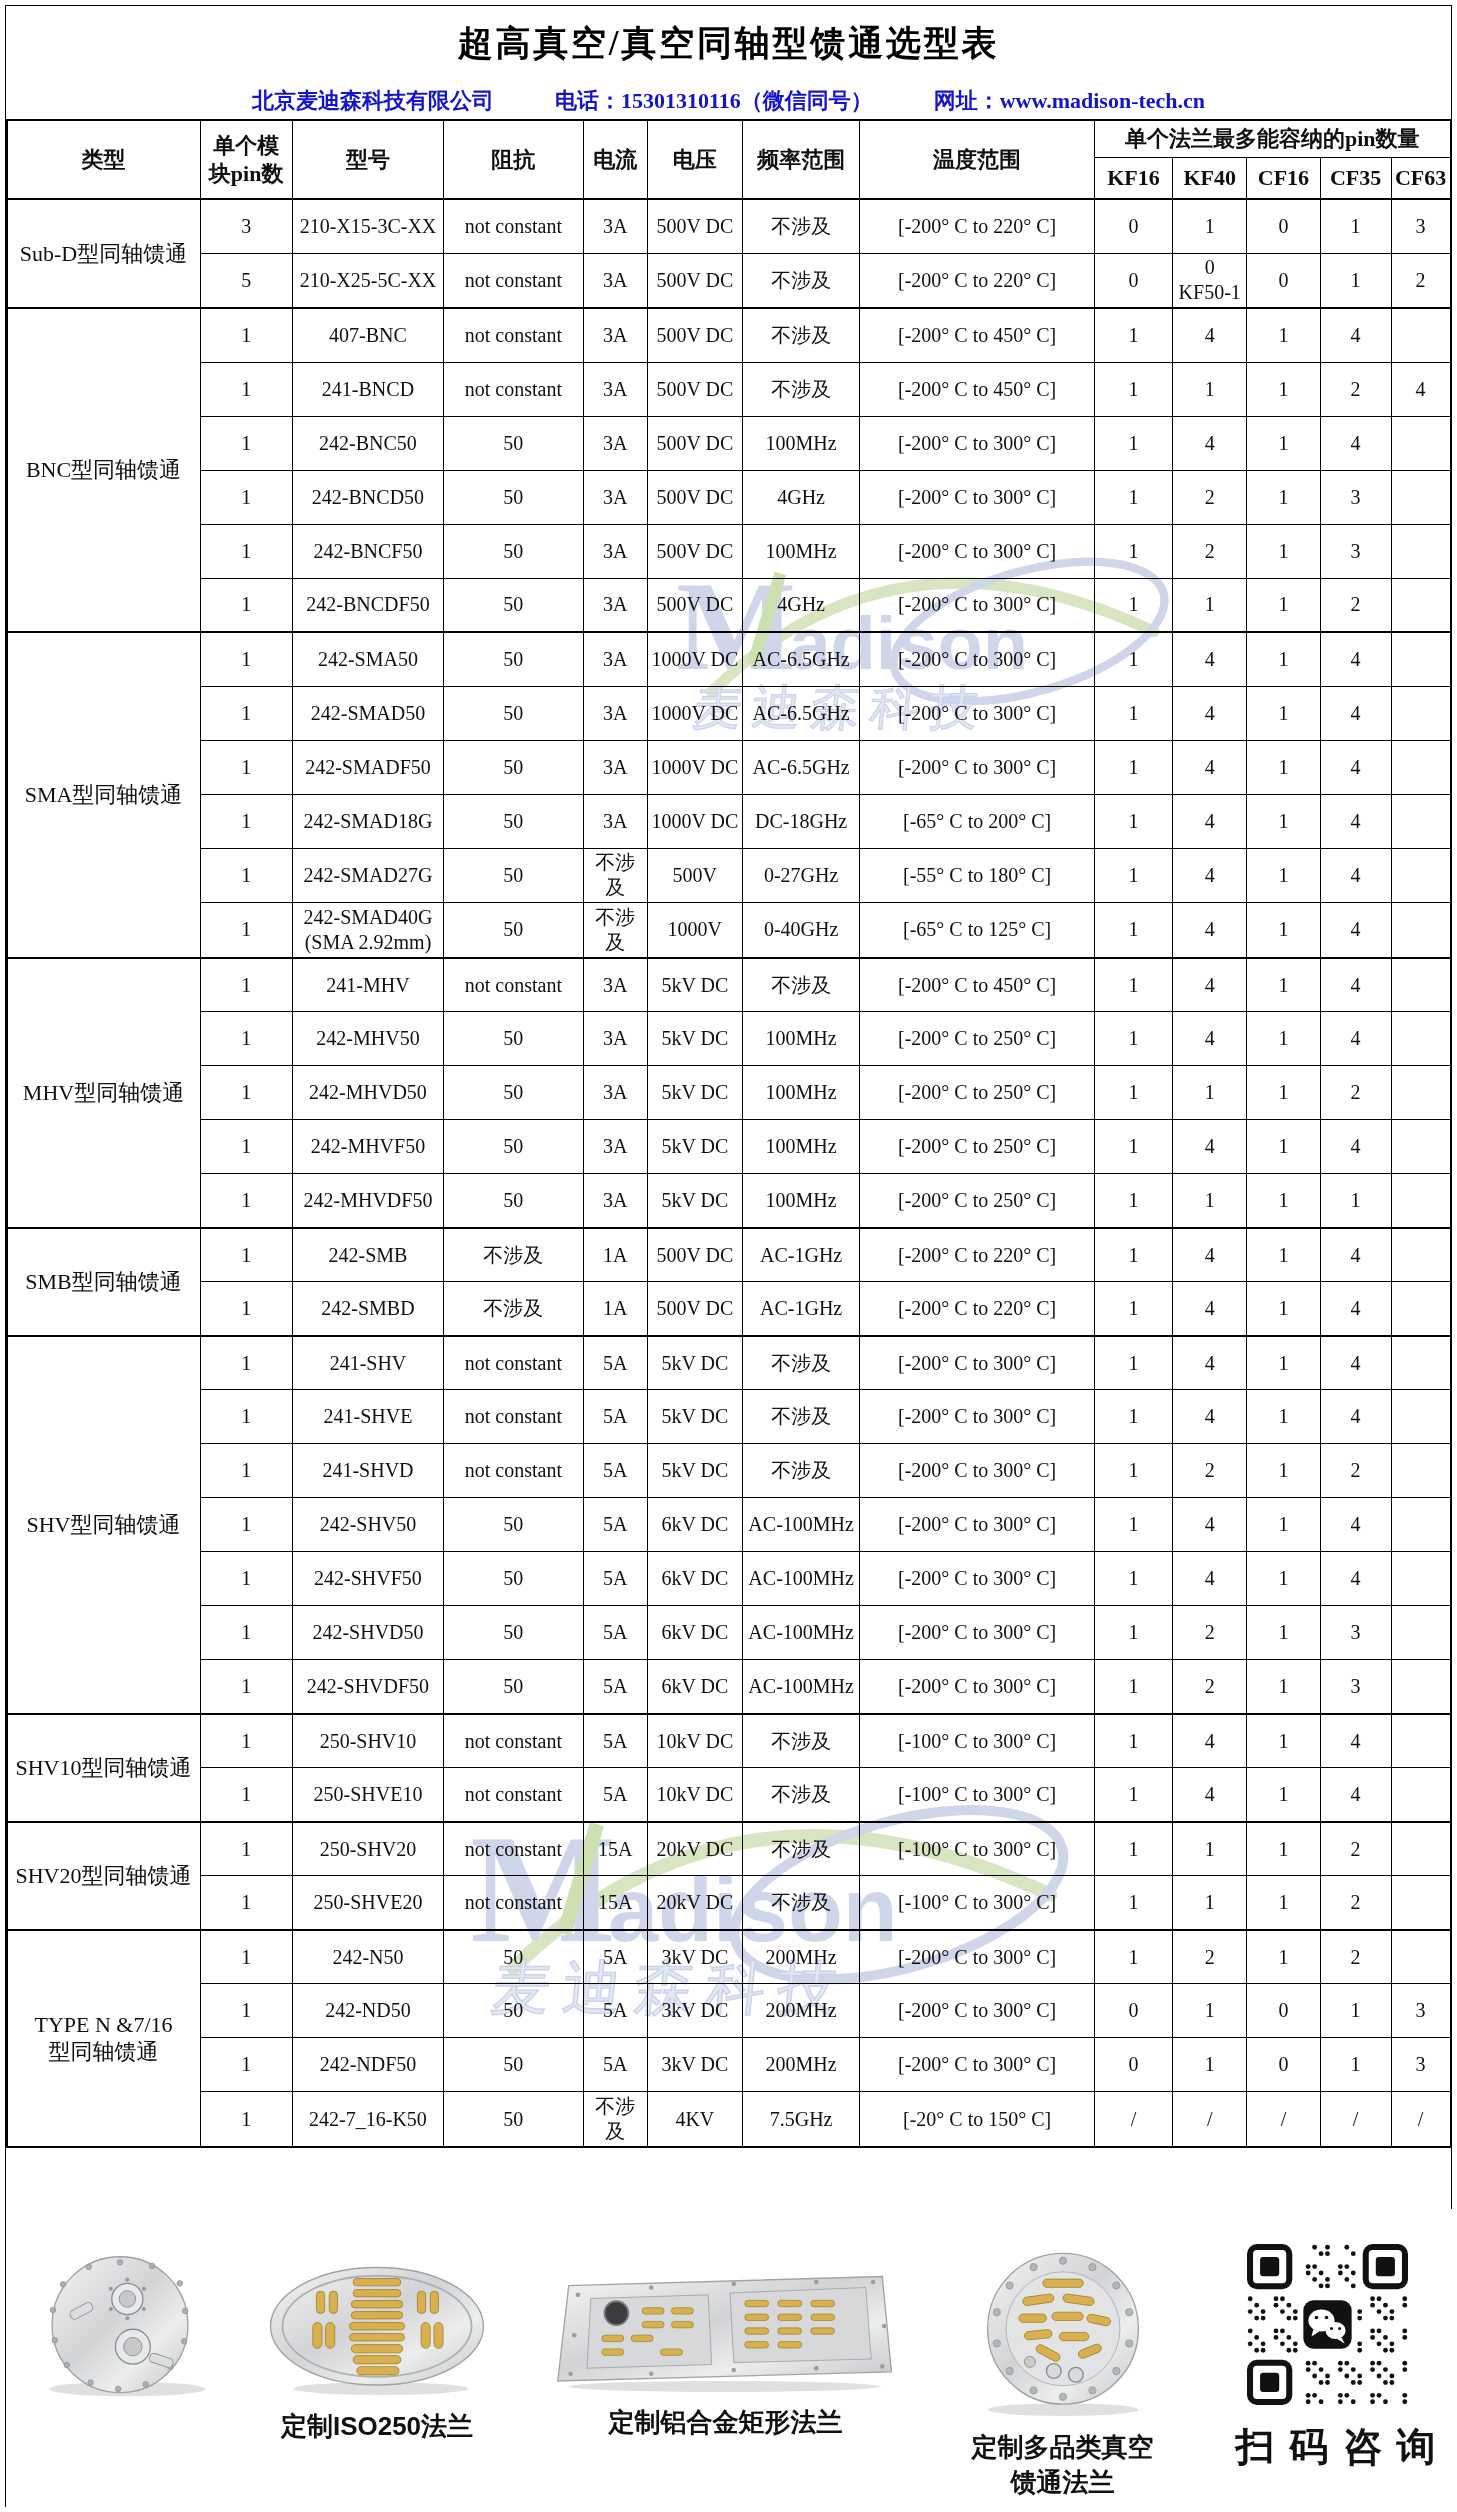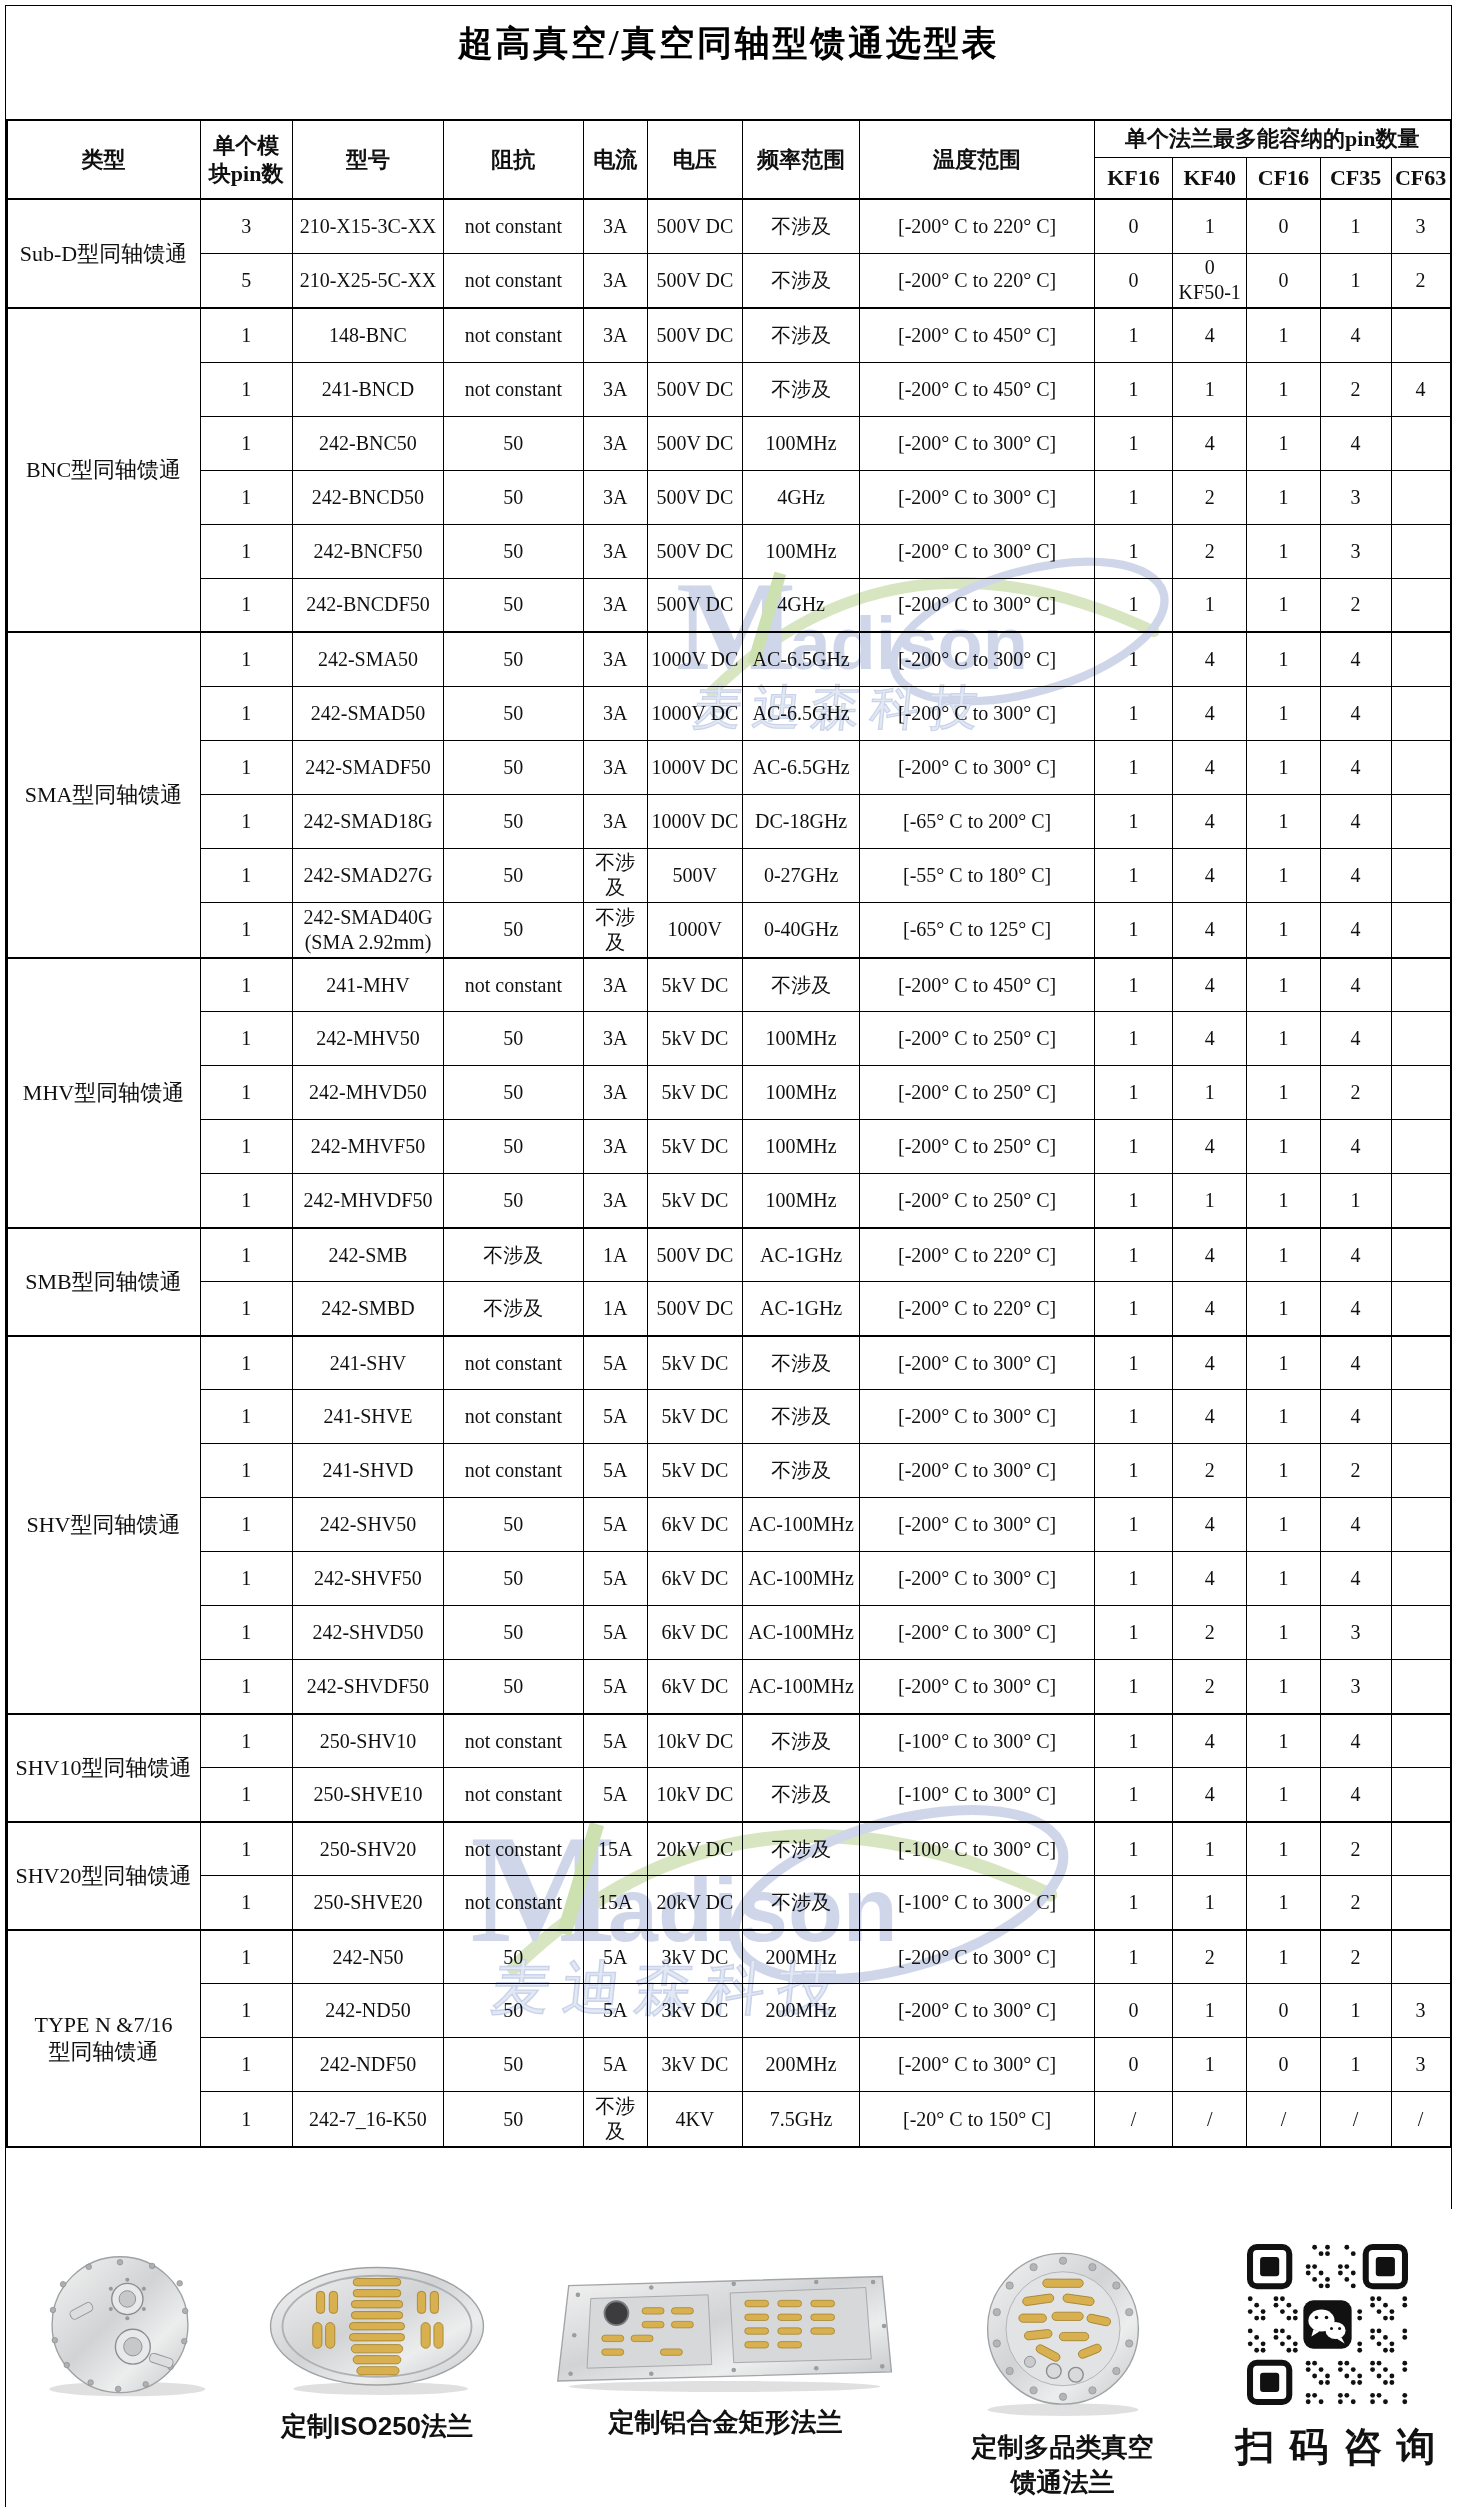--- a/index.html
+++ b/index.html
@@ -71,20 +71,25 @@
       <path d="M 55 205 Q 300 -35 640 125" fill="none" stroke="#b8d28e" stroke-width="15" stroke-linecap="round"></path>
       <ellipse cx="475" cy="125" rx="185" ry="80" fill="none" stroke="#a9b6d9" stroke-width="11" transform="rotate(-16 475 125)"></ellipse>
       <text x="8" y="175" font-family="Liberation Serif, serif" font-size="168" font-weight="bold" fill="#a9b6d9">M</text>
       <line x1="146" y1="48" x2="110" y2="168" stroke="#a5c86e" stroke-width="16"></line>
       <text x="158" y="175" font-family="Liberation Sans, sans-serif" font-size="98" font-weight="bold" fill="#a9b6d9">adison</text>
       <text x="55" y="248" font-family="Liberation Serif, serif" font-size="64" letter-spacing="14" fill="#ccd6ec" stroke="#9fb0d8" stroke-width="1.6" transform="skewX(-6)">麦迪森科技</text>
     </svg>
   </div>
 
   <div class="title">超高真空/真空同轴型馈通选型表</div>
+  <div class="company-bar">
+    <span>北京麦迪森科技有限公司</span>
+    <span>电话：15301310116（微信同号）</span>
+    <span>网址：www.madison-tech.cn</span>
+  </div>
 
   <table class="spec">
     <colgroup>
       <col style="width:193px">
         <col style="width:92px">
         <col style="width:151px">
         <col style="width:139px">
       <col style="width:64px">
         <col style="width:95px">
         <col style="width:117px">
@@ -142,21 +147,21 @@
           <td>0</td>
           <td>0
 KF50-1</td>
           <td>0</td>
           <td>1</td>
           <td>2</td>
         </tr>
         <tr class="group-start">
           <td rowspan="6" class="type-cell">BNC型同轴馈通</td>
           <td>1</td>
-          <td>148-BNC</td>
+          <td>407-BNC</td>
           <td>not constant</td>
           <td>3A</td>
           <td>500V DC</td>
           <td>不涉及</td>
           <td>[-200° C to 450° C]</td>
           <td>1</td>
           <td>4</td>
           <td>1</td>
           <td>4</td>
           <td></td>

